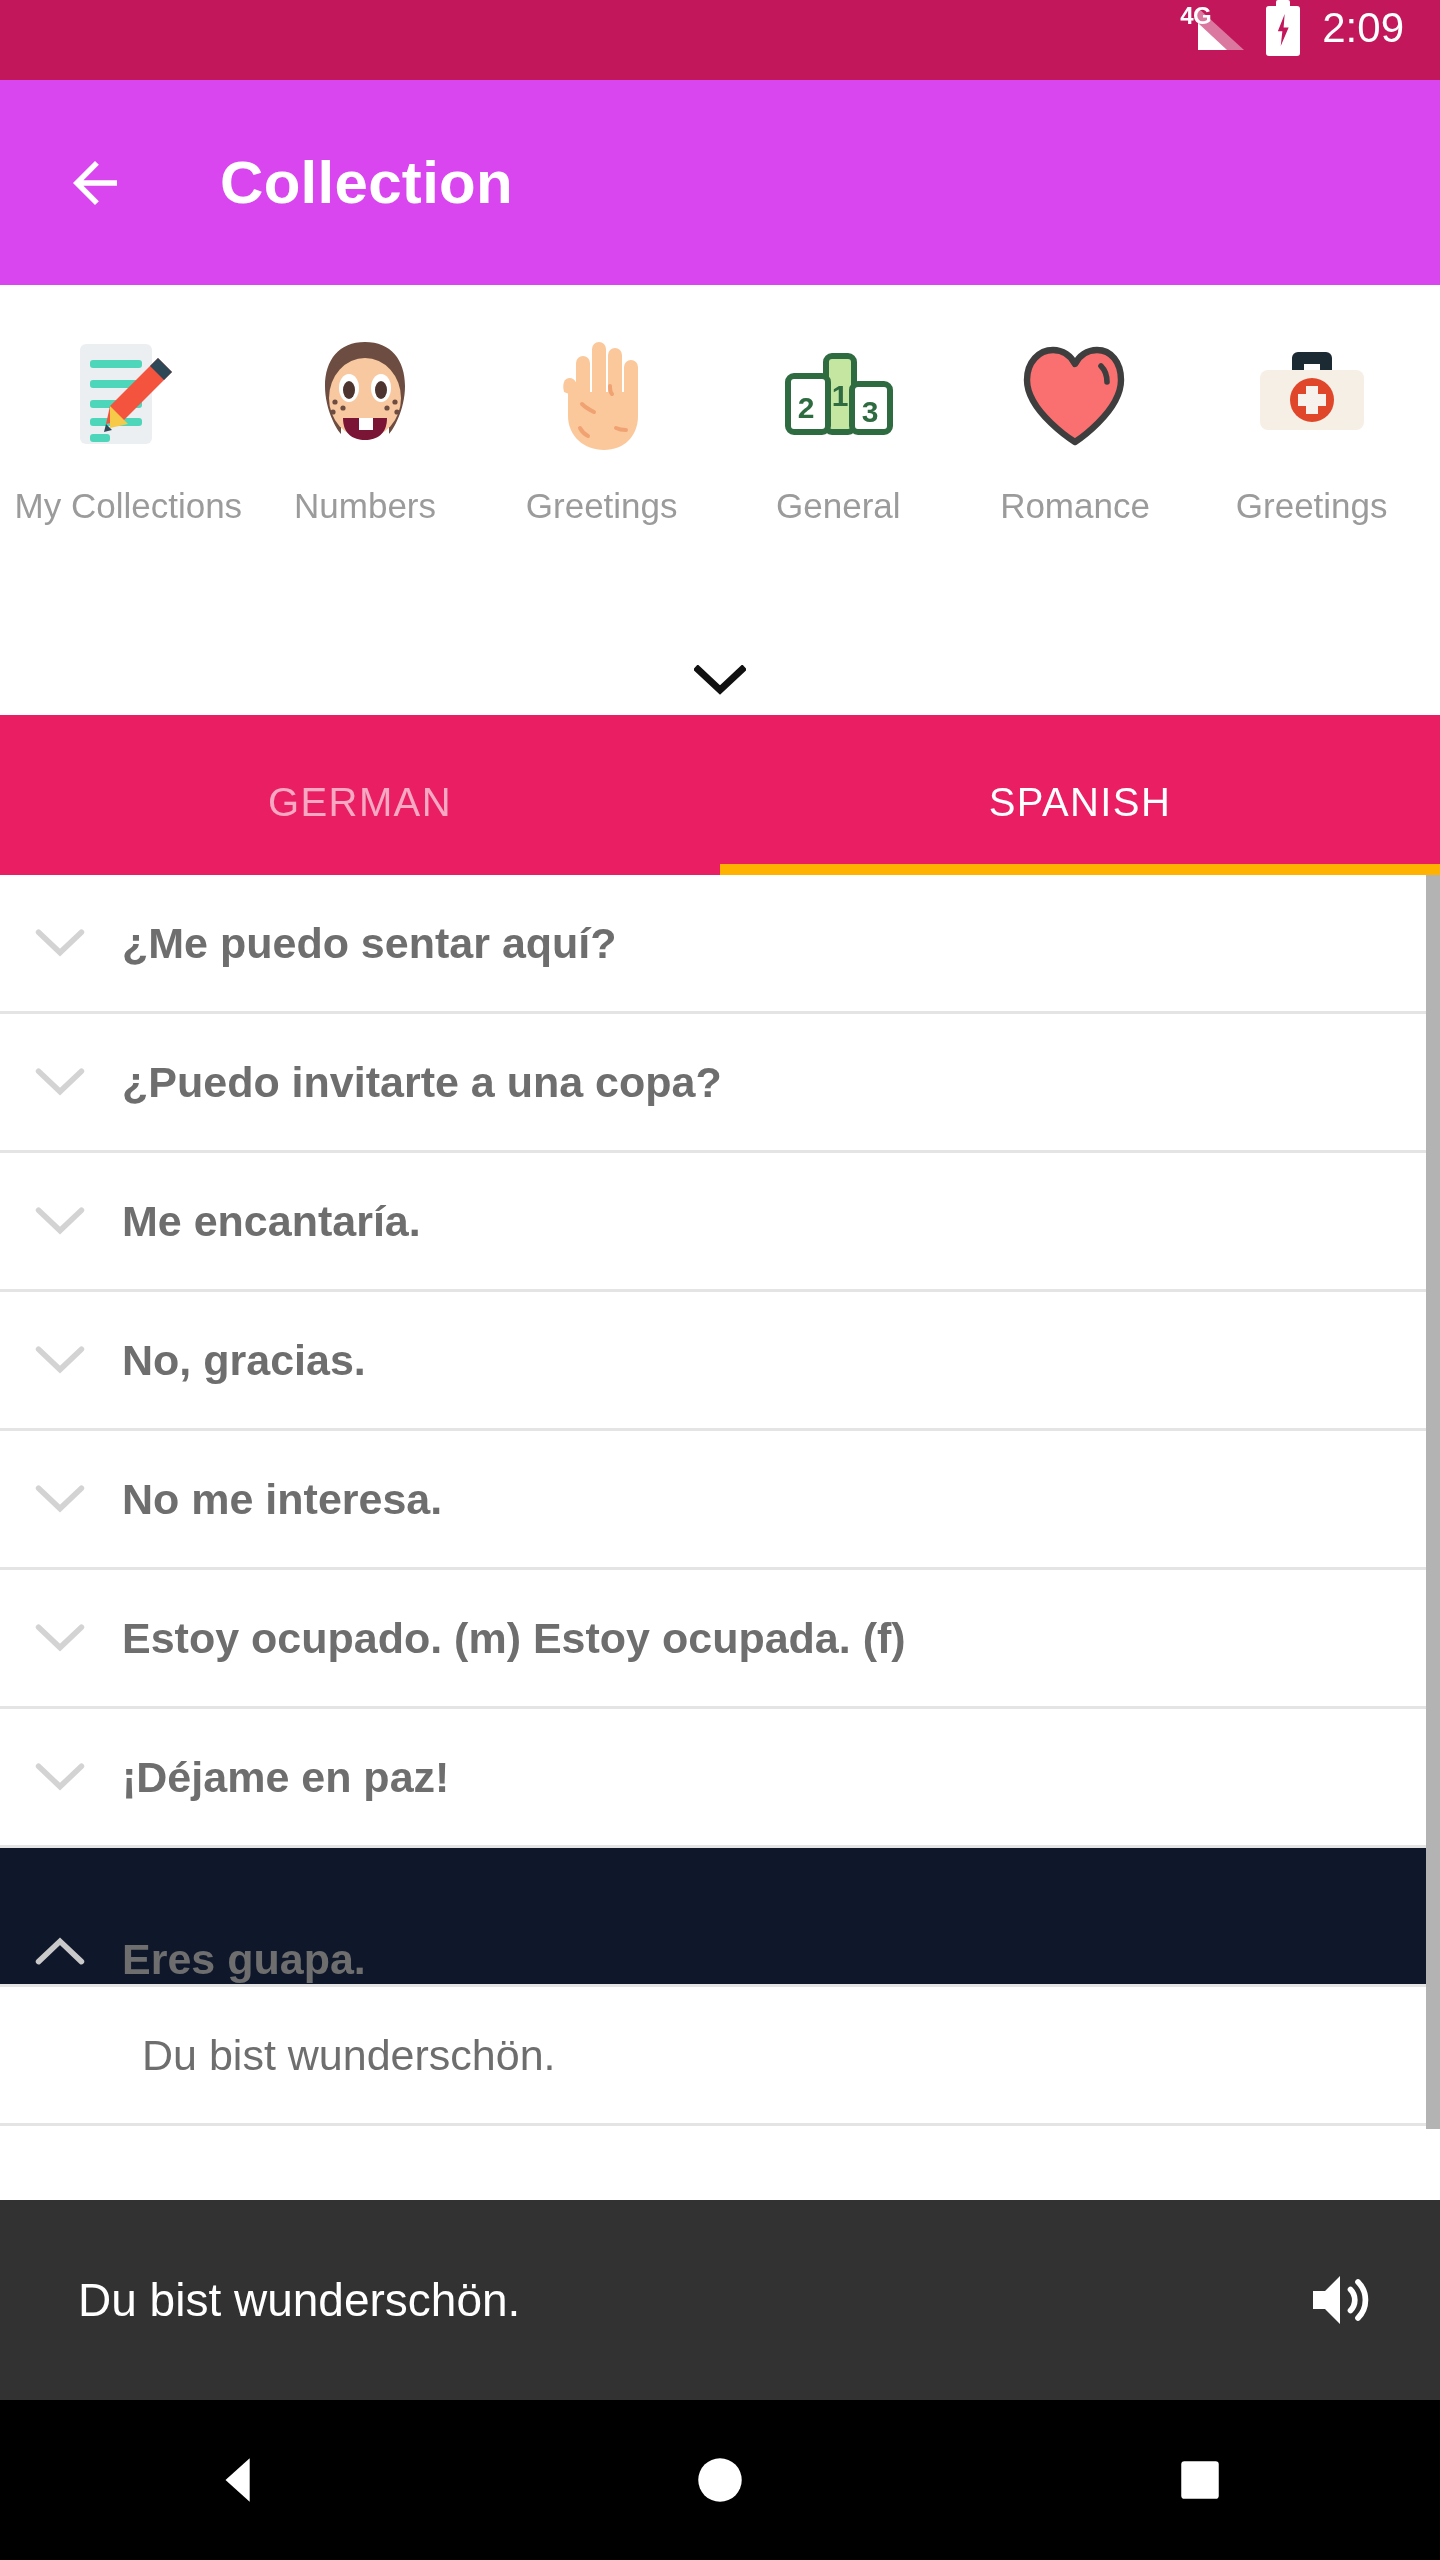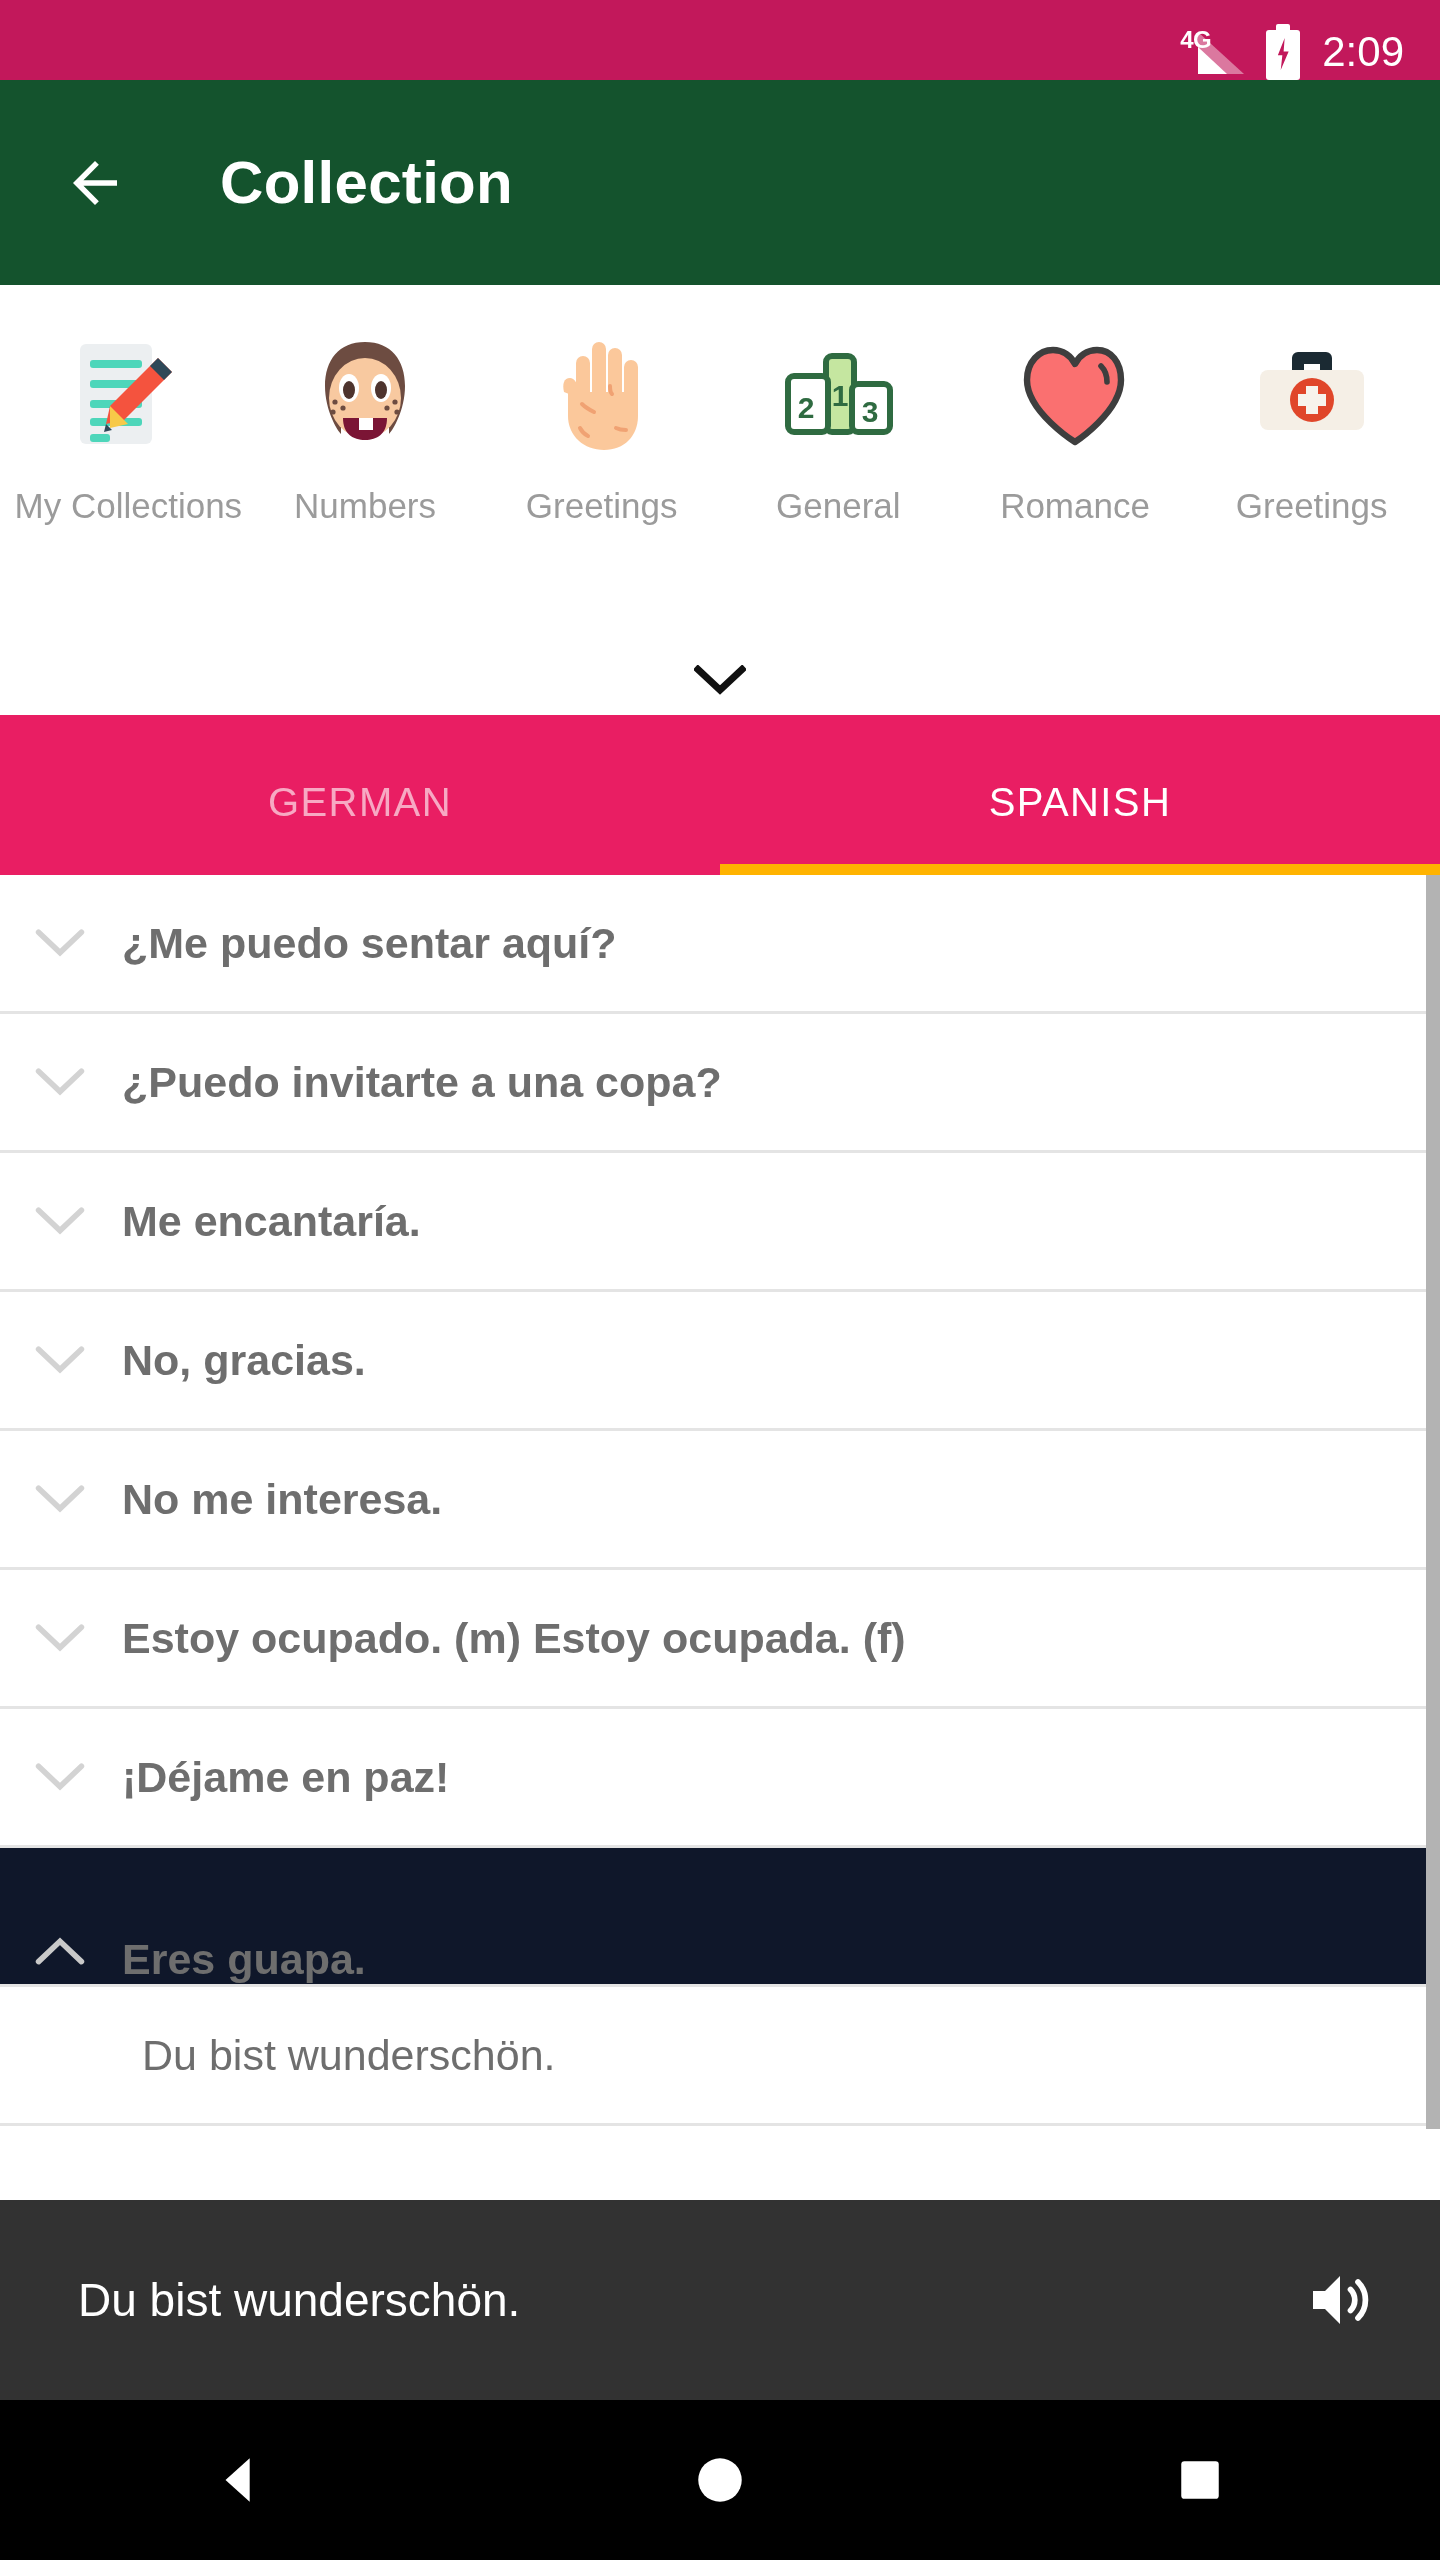--- a/index.html
+++ b/index.html
@@ -8,21 +8,21 @@
     background:#ffffff;
     font-family:"Liberation Sans", sans-serif;
     overflow:hidden;
   }
   #screen { position:relative; width:1440px; height:2560px; background:#fff; }
 
   
   .statusbar {
     position:absolute; top:0; left:0; width:1440px; height:80px;
     background:#C2185B;
-    display:flex; align-items:flex-end; justify-content:flex-end;
+    display:flex; align-items:flex-start; justify-content:flex-end;
     padding-right:36px;
   }
   .sb-group { display:flex; align-items:center; gap:22px; }
   .sig-wrap { position:relative; width:62px; height:56px; }
   .sig-4g {
     position:absolute; left:-2px; top:2px;
     font-size:24px; font-weight:bold; color:#ffffff; letter-spacing:-0.5px;
   }
   .sig-tri-bg {
     position:absolute; right:0; bottom:6px;
@@ -52,21 +52,21 @@
     clip-path:polygon(58% 0%, 20% 54%, 45% 54%, 36% 100%, 80% 42%, 52% 42%);
   }
   .sb-time {
     font-size:42px; color:#ffffff; font-weight:normal;
     letter-spacing:0px; line-height:1;
   }
 
   
   .appbar {
     position:absolute; top:80px; left:0; width:1440px; height:205px;
-    background:#14532d;
+    background:#d946ef;
     display:flex; align-items:center;
   }
   .backbtn {
     width:66px; height:66px; margin-left:62px;
     position:relative;
   }
   .backbtn svg { display:block; }
   .appbar-title {
     margin-left:92px;
     font-size:60px; font-weight:bold; color:#ffffff;

